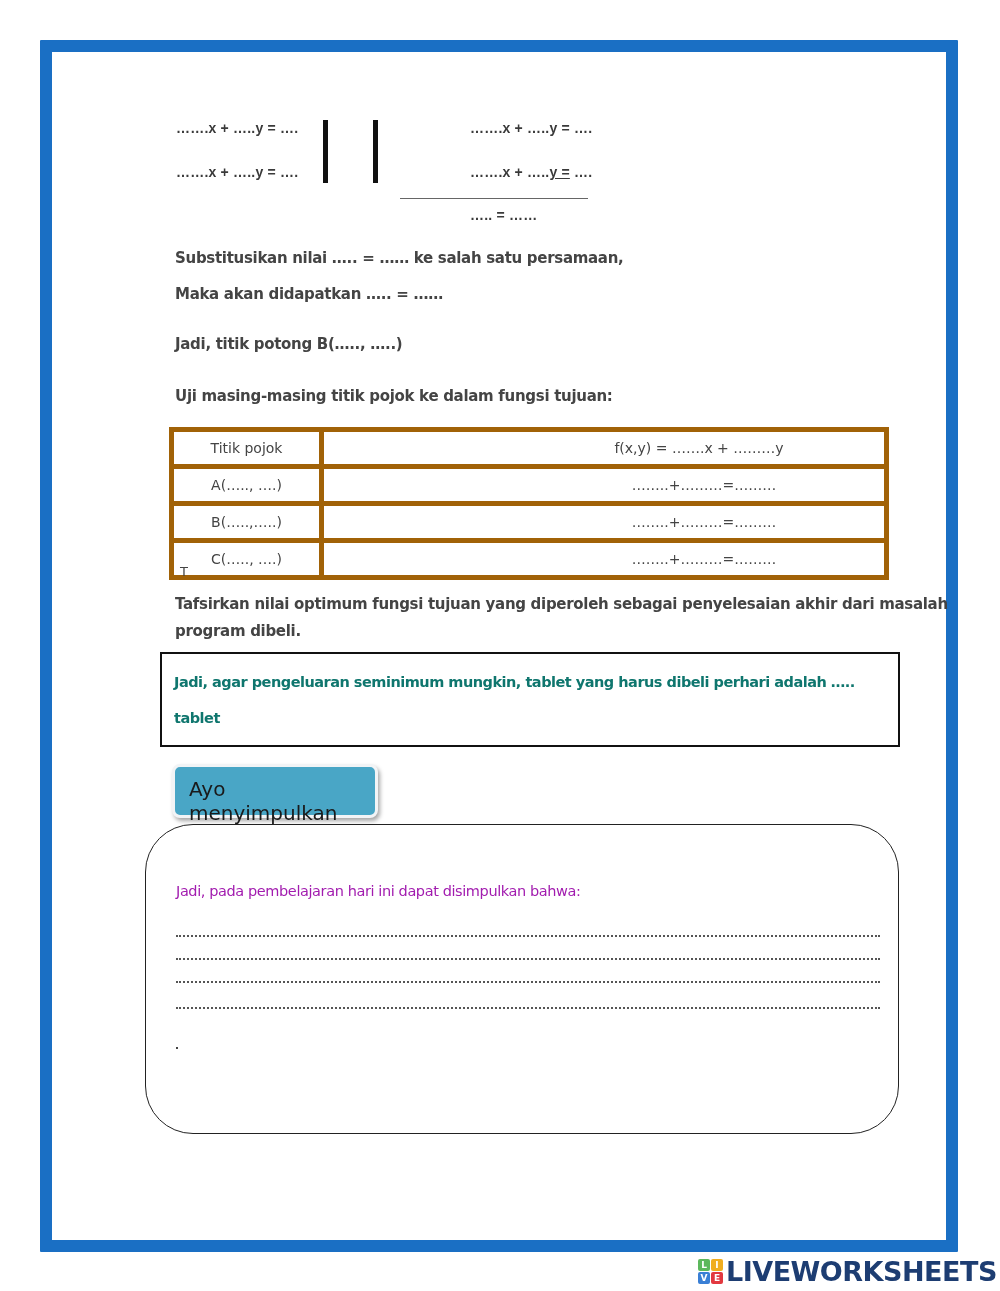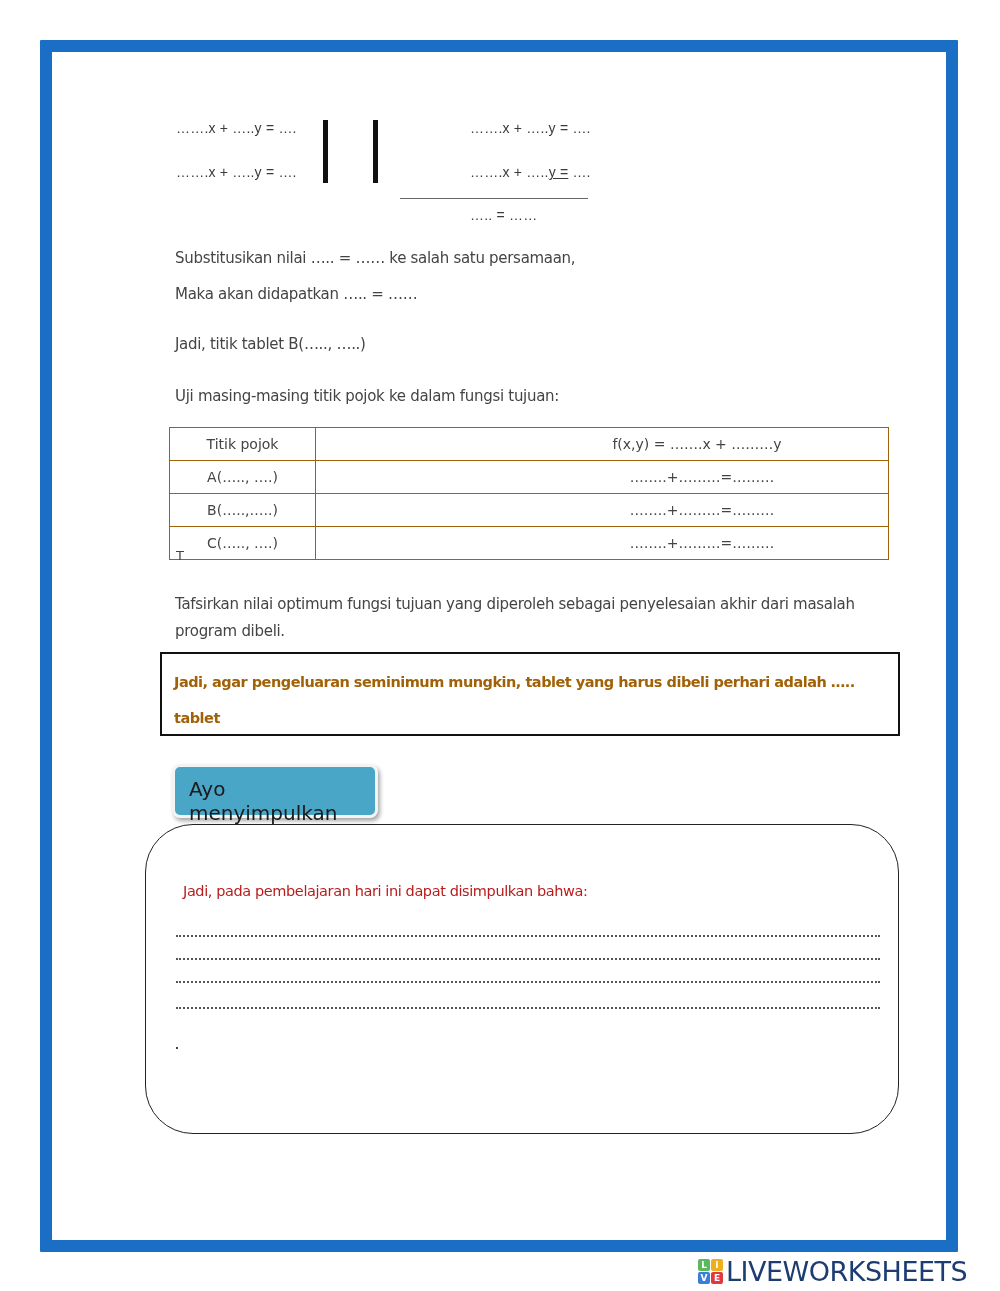--- a/index.html
+++ b/index.html
@@ -1,76 +1,76 @@
 <!DOCTYPE html>
 <html><head>
 <meta charset="utf-8">
 <style>
   html, body { margin:0; padding:0; }
   body { width:1000px; height:1291px; background:#ffffff; position:relative; overflow:hidden;
          font-family:"DejaVu Sans", sans-serif; color:#3a3a3a; }
   .page-border { position:absolute; left:40px; top:40px; width:918px; height:1212px;
          box-sizing:border-box; border:12px solid #1a6fc4; border-radius:1px; }
-  .abs { position:absolute; white-space:nowrap; }
+  .abs { position:absolute; white-space:nowrap;font-weight:bold; }
   .eq { font-family:"Liberation Sans", sans-serif; font-size:14px; color:#3a3a3a; letter-spacing:0.2px; }
   .txt { font-family:"DejaVu Sans", sans-serif; font-size:15px; color:#444; letter-spacing:-0.3px; }
   .bar { position:absolute; width:5px; background:#111; }
   .hline { position:absolute; height:1px; background:#666; }
   .ul { text-decoration:underline; }
 
   table.pojok { position:absolute; left:169px; top:427px; width:720px; border-collapse:collapse;
          font-family:"DejaVu Sans", sans-serif; font-size:14px; color:#444; }
-  table.pojok td { border:1px solid #a16207; height:32px; padding:0; vertical-align:middle; }
+  table.pojok td { border:5px solid #a16207; height:32px; padding:0; vertical-align:middle; }
   table.pojok td.c1 { width:145px; text-align:center; position:relative; }
   table.pojok td.c2 { padding-left:200px;text-align:center; }
   table.pojok tr.hdr td.c2 { padding-left:190px; }
   .stray-t { position:absolute; left:6px; bottom:-4px; font-size:13px; color:#444; }
 
-  .answer-box { position:absolute; left:160px; top:652px; width:740px; height:84px; box-sizing:border-box;
+  .answer-box { position:absolute; left:160px; top:652px; width:740px; height:95px; box-sizing:border-box;
          border:2px solid #111; padding:10px 12px; font-family:"DejaVu Sans", sans-serif; font-size:14.5px;
-         font-weight:bold; color:#a16207; line-height:36px; letter-spacing:-0.5px; }
+         font-weight:bold; color:#0f766e; line-height:36px; letter-spacing:-0.5px; }
 
   .ayo { position:absolute; left:172px; top:764px; width:206px; height:54px; box-sizing:border-box;
          background:#49a6c6; border:3px solid #f2f4f6; border-radius:8px;
          box-shadow:2px 3px 4px rgba(0,0,0,0.35); font-family:"DejaVu Sans", sans-serif;
          font-size:20px; color:#1a1a1a; padding:10px 14px; }
 
   .conclude { position:absolute; left:145px; top:824px; width:754px; height:310px; box-sizing:border-box;
          border:1.5px solid #222; border-radius:48px; }
-  .conclude .lead { position:absolute; left:37px; top:58px; font-family:"DejaVu Sans", sans-serif;
-         font-size:14.5px; color:#b91c1c; letter-spacing:-0.4px; }
+  .conclude .lead { position:absolute; left:30px; top:58px; font-family:"DejaVu Sans", sans-serif;
+         font-size:14.5px; color:#a21caf; letter-spacing:-0.4px; }
   .dotline { position:absolute; left:30px; width:704px; height:0; border-bottom:2px dotted #555; }
   .dot-end { position:absolute; left:30px; top:222px; width:2px; height:2px; background:#444; }
 
   .logo { position:absolute; left:698px; top:1256px; height:30px; display:flex; align-items:center; }
   .tiles { display:grid; grid-template-columns:12px 12px; grid-template-rows:12px 12px; gap:1px; margin-right:3px; }
   .tile { font-family:"DejaVu Sans", sans-serif; font-size:9px; font-weight:bold; color:#fff;
          display:flex; align-items:center; justify-content:center; border-radius:2px; }
-  .logo-text { font-family:"DejaVu Sans", sans-serif; font-weight:normal; font-size:27px; color:#1d3d72;
+  .logo-text { font-family:"DejaVu Sans", sans-serif; font-weight:bold; font-size:27px; color:#1d3d72;
          letter-spacing:-0.5px; }
 </style>
 </head>
 <body>
 
 <div class="page-border"></div>
 
 <div class="abs eq" style="left:176px; top:120px;">…….x + …..y = ….</div>
 <div class="abs eq" style="left:176px; top:164px;">…….x + …..y = ….</div>
 <div class="bar" style="left:323px; top:120px; height:63px;"></div>
 <div class="bar" style="left:373px; top:120px; height:63px;"></div>
 <div class="abs eq" style="left:470px; top:120px;">…….x + …..y = ….</div>
 <div class="abs eq" style="left:470px; top:164px;">
   <span>…….x + …..</span><span class="ul">y =</span><span> ….</span>
 </div>
 <div class="hline" style="left:400px; top:198px; width:188px;"></div>
 <div class="abs eq" style="left:470px; top:207px;">….. = ……</div>
 
 <div class="abs txt" style="left:175px; top:249px;">Substitusikan nilai ….. = …… ke salah satu persamaan,</div>
 <div class="abs txt" style="left:175px; top:285px;">Maka akan didapatkan ….. = ……</div>
-<div class="abs txt" style="left:175px; top:335px;">Jadi, titik tablet B(….., …..)</div>
+<div class="abs txt" style="left:175px; top:335px;">Jadi, titik potong B(….., …..)</div>
 <div class="abs txt" style="left:175px; top:387px;">Uji masing-masing titik pojok ke dalam fungsi tujuan:</div>
 
 <table class="pojok">
   <tbody>
       <tr class="hdr">
     <td class="c1">Titik pojok</td>
     <td class="c2">f(x,y) = …….x + ………y</td>
   </tr>
   <tr>
     <td class="c1">A(….., ….)</td>

